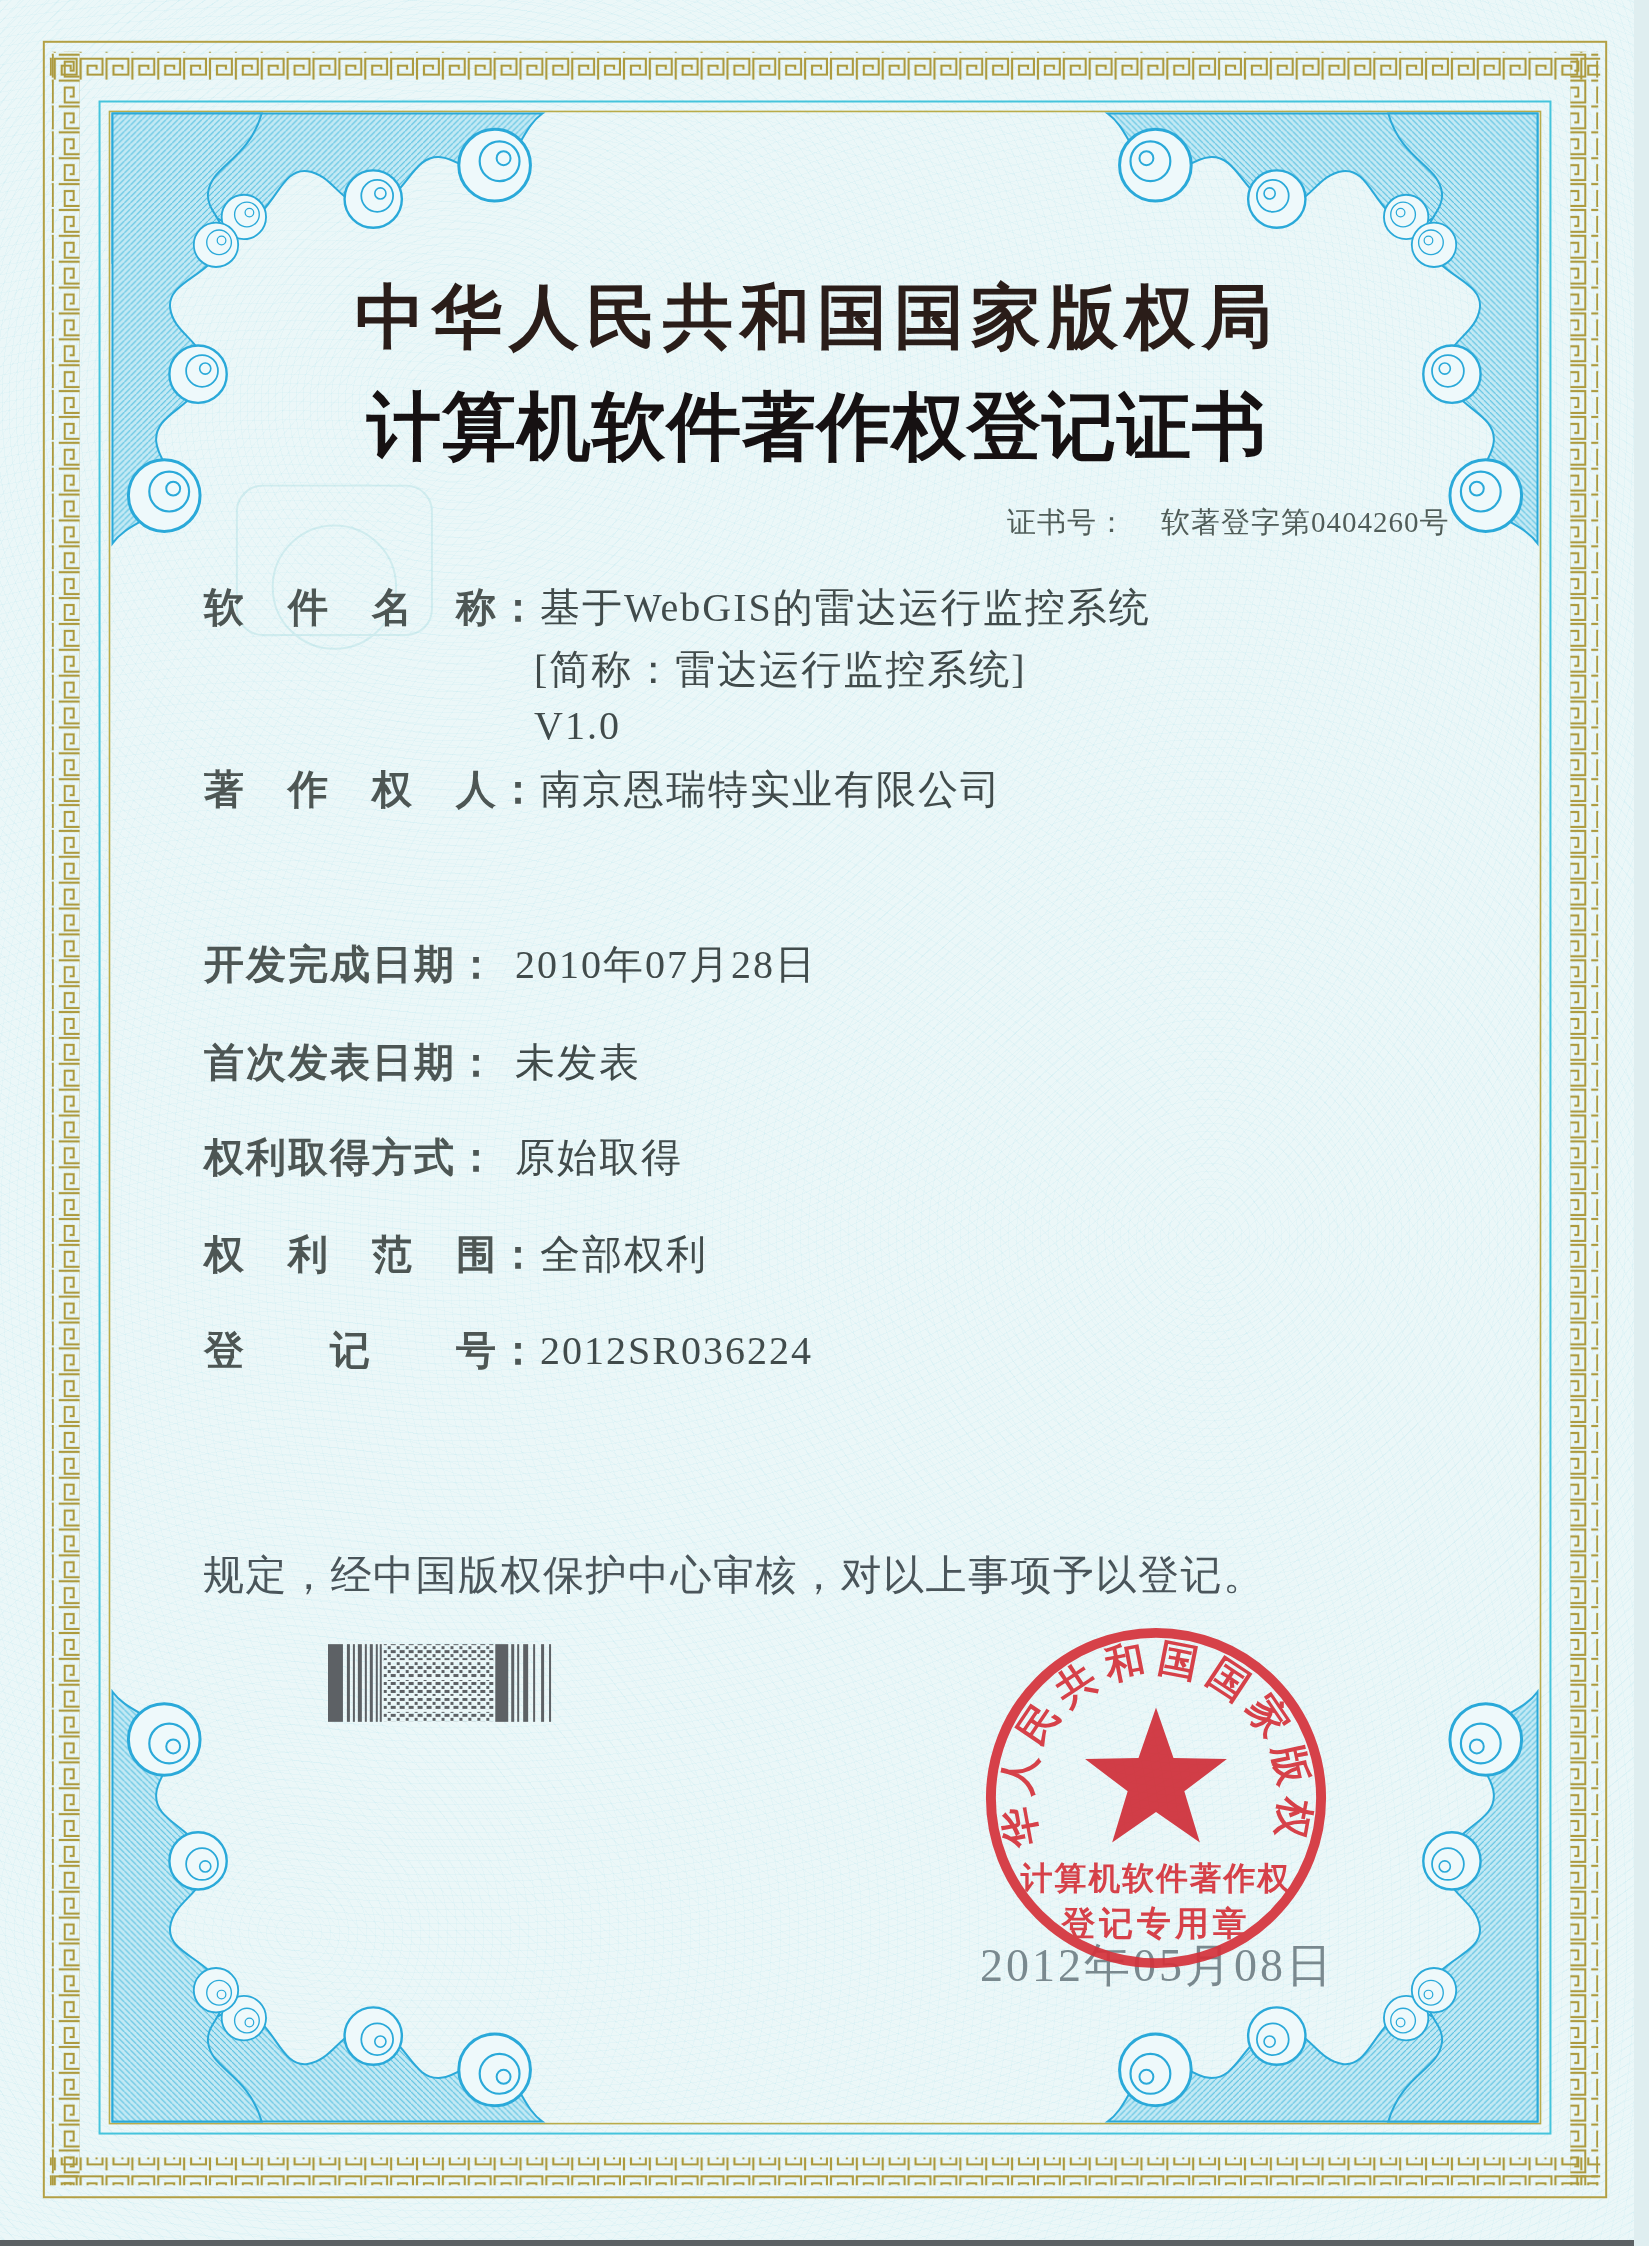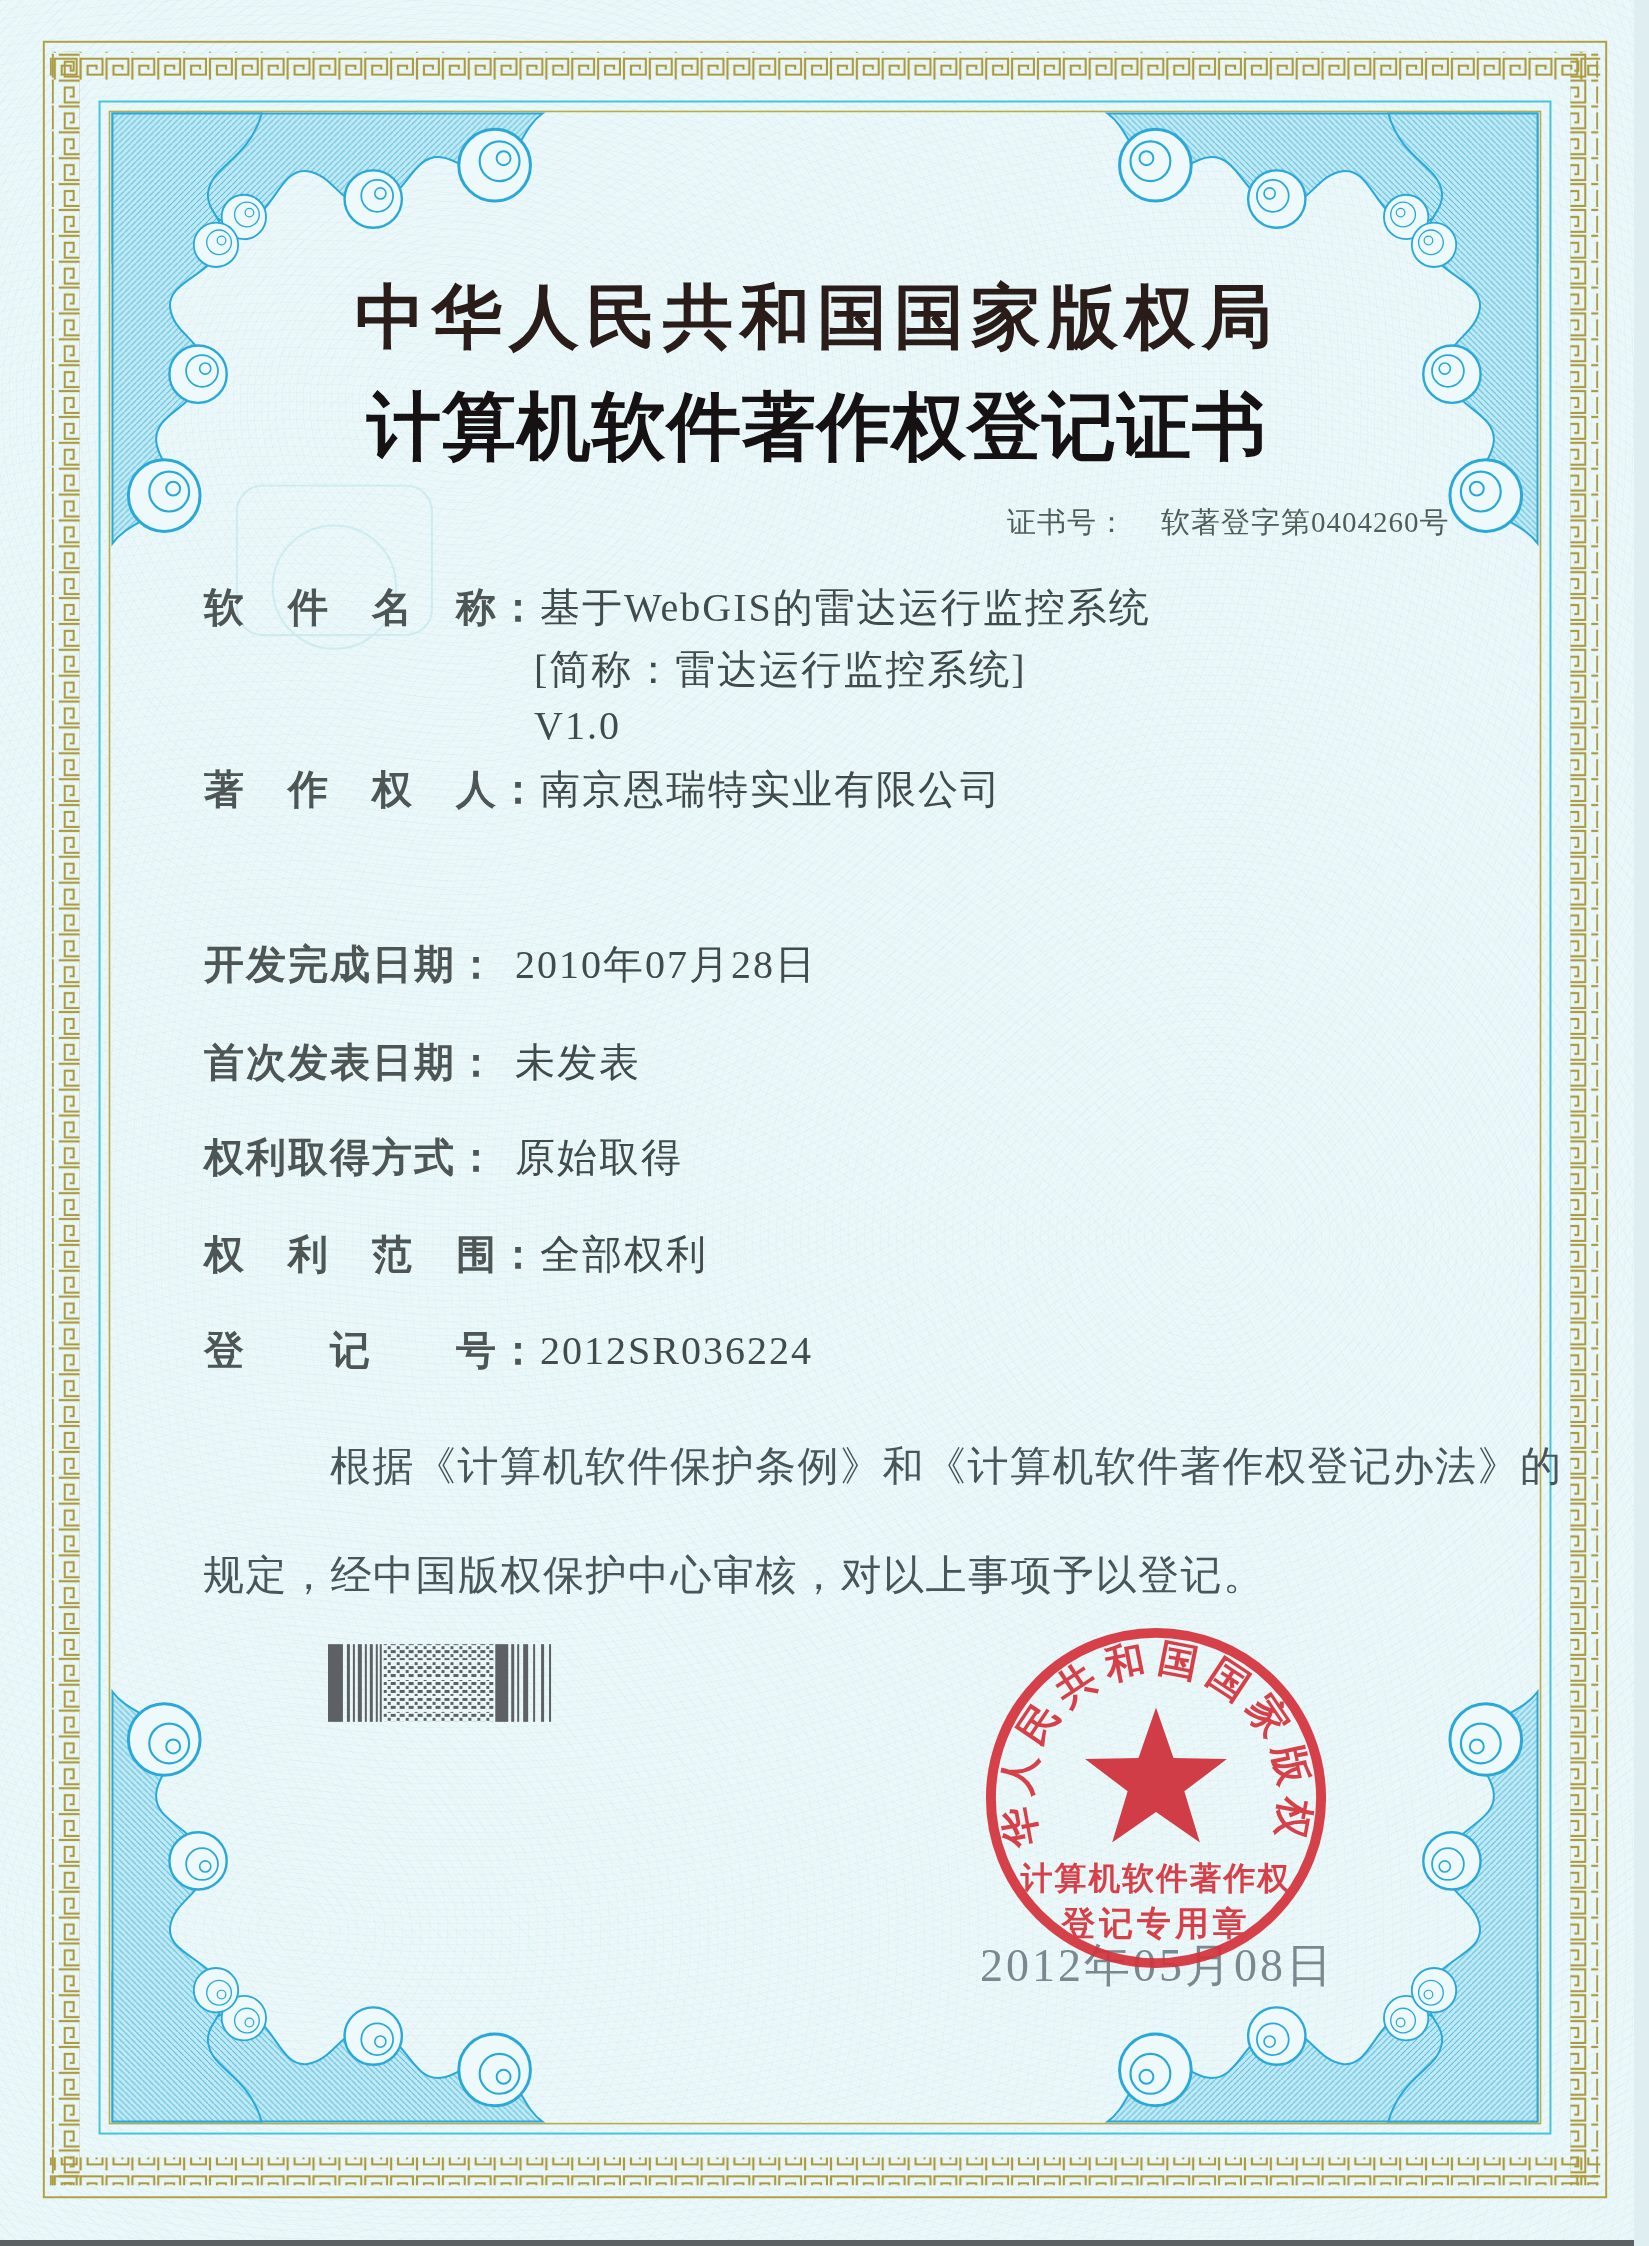--- a/index.html
+++ b/index.html
@@ -129,21 +129,20 @@
   <div class="abs row" style="top:1130px">
     <span class="lbl">权利取得方式：</span><span class="val">原始取得</span>
   </div>
   <div class="abs row" style="top:1227px">
     <span class="lbl">权　利　范　围：</span><span class="val">全部权利</span>
   </div>
   <div class="abs row" style="top:1323px">
     <span class="lbl">登　　记　　号：</span><span class="val">2012SR036224</span>
   </div>
 
-  <div class="abs stmt" style="top:1439px;left:330px">根据《计算机软件保护条例》和《计算机软件著作权登记办法》的</div>
   <div class="abs stmt" style="top:1548px;left:203px">规定，经中国版权保护中心审核，对以上事项予以登记。</div>
 
   <svg width="235" height="82" viewBox="0 0 236 82" style="position:absolute;left:328px;top:1642px;">
     <g fill="#5d6165">
       <rect x="0" y="2" width="15" height="78"></rect>
         <rect x="19" y="2" width="3" height="78"></rect>
       <rect x="25" y="2" width="2" height="78"></rect>
         <rect x="30" y="2" width="4" height="78"></rect>
       <rect x="37" y="2" width="2" height="78"></rect>
         <rect x="42" y="2" width="3" height="78"></rect>

